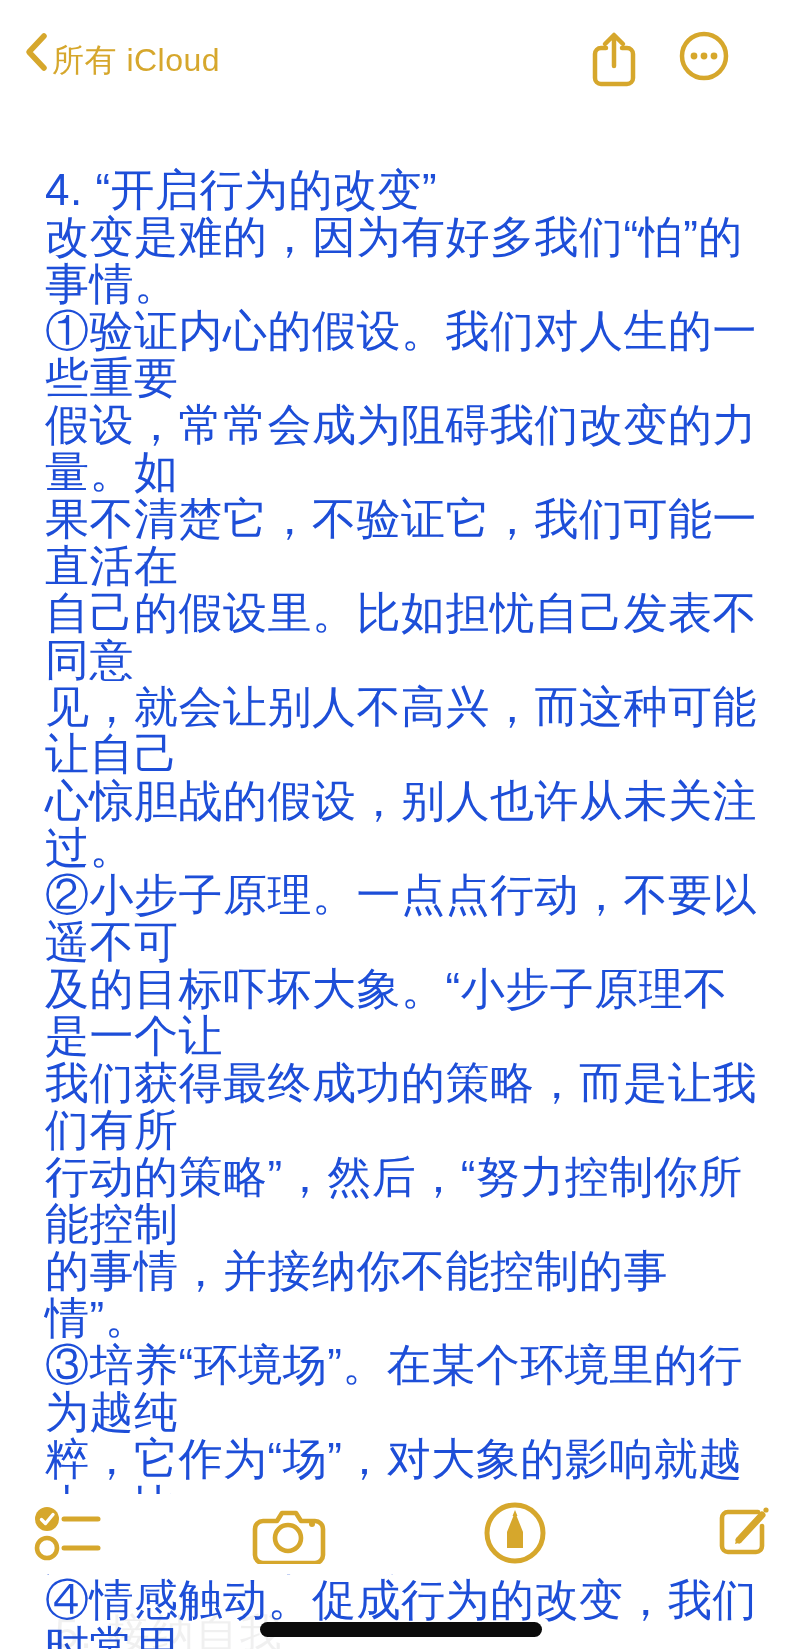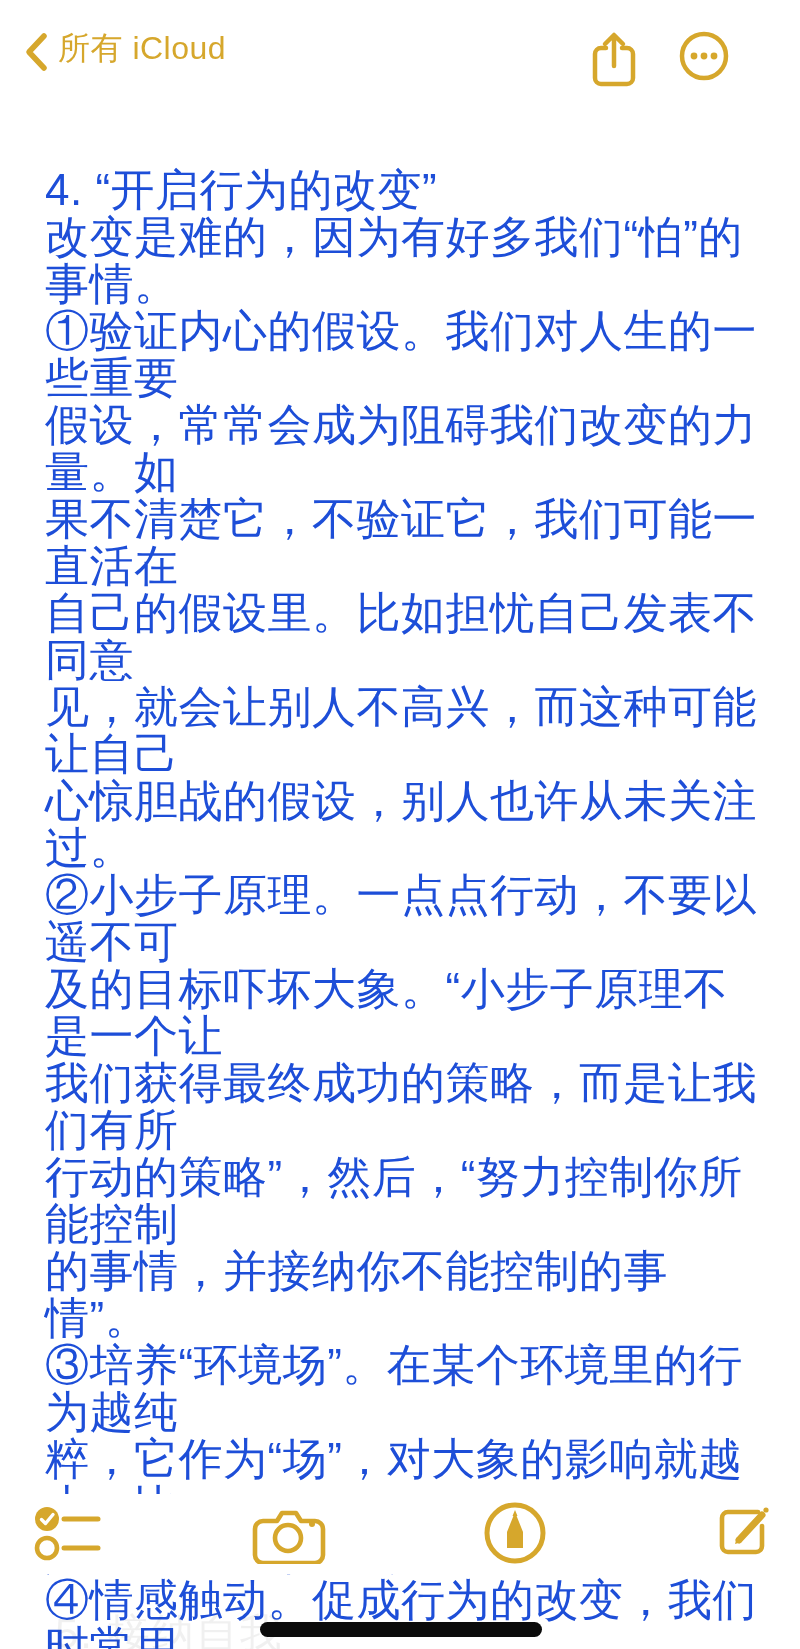--- a/index.html
+++ b/index.html
@@ -9,21 +9,21 @@
     background:#ffffff; overflow:hidden;
   }
 
   
   .navbar{
     position:absolute; left:0; top:0; width:800px; height:110px;
     background:#ffffff;
   }
   .back-control{
     position:absolute; left:24px; top:32px;
-    display:flex; align-items:flex-start; gap:10px;
+    display:flex; align-items:flex-end; gap:4px;
     color:#D6A72C; cursor:pointer;
   }
   .back-label{
     font-size:32px; line-height:1; color:#D6A72C;
     letter-spacing:0.5px;
   }
   .nav-icon-btn{ position:absolute; top:30px; cursor:pointer; }
   .share-btn{ left:588px; }
   .more-btn{ left:678px; }
 

